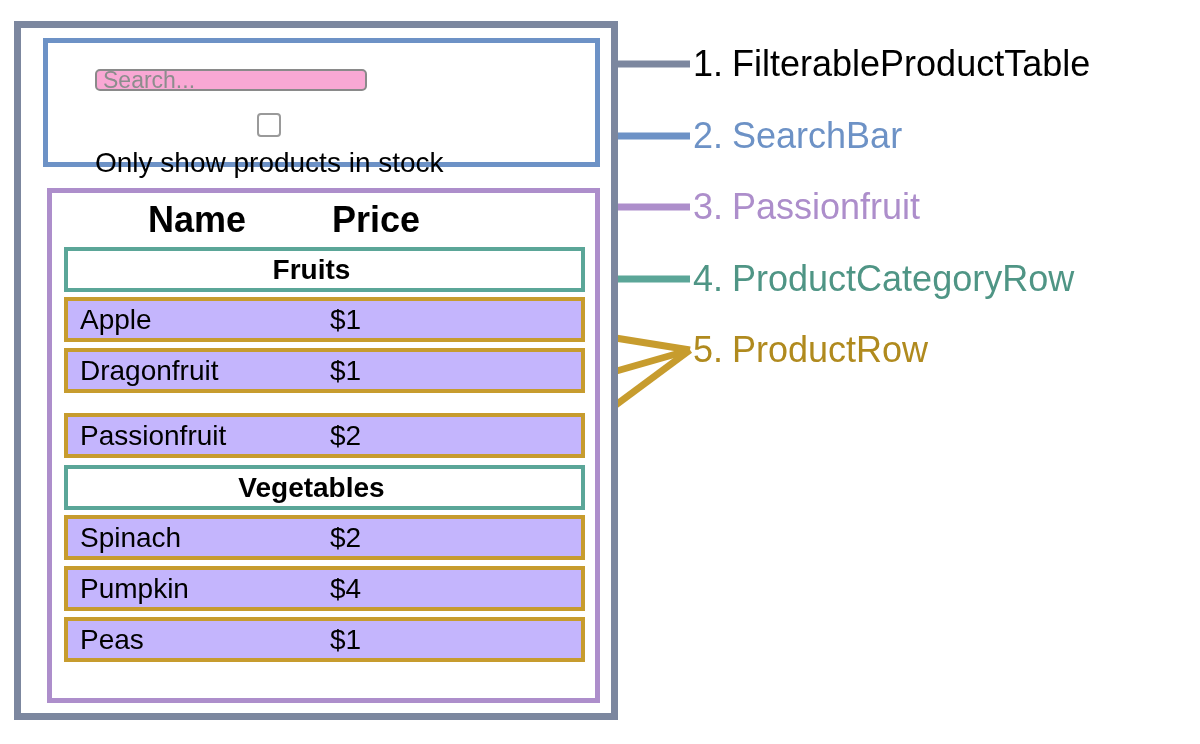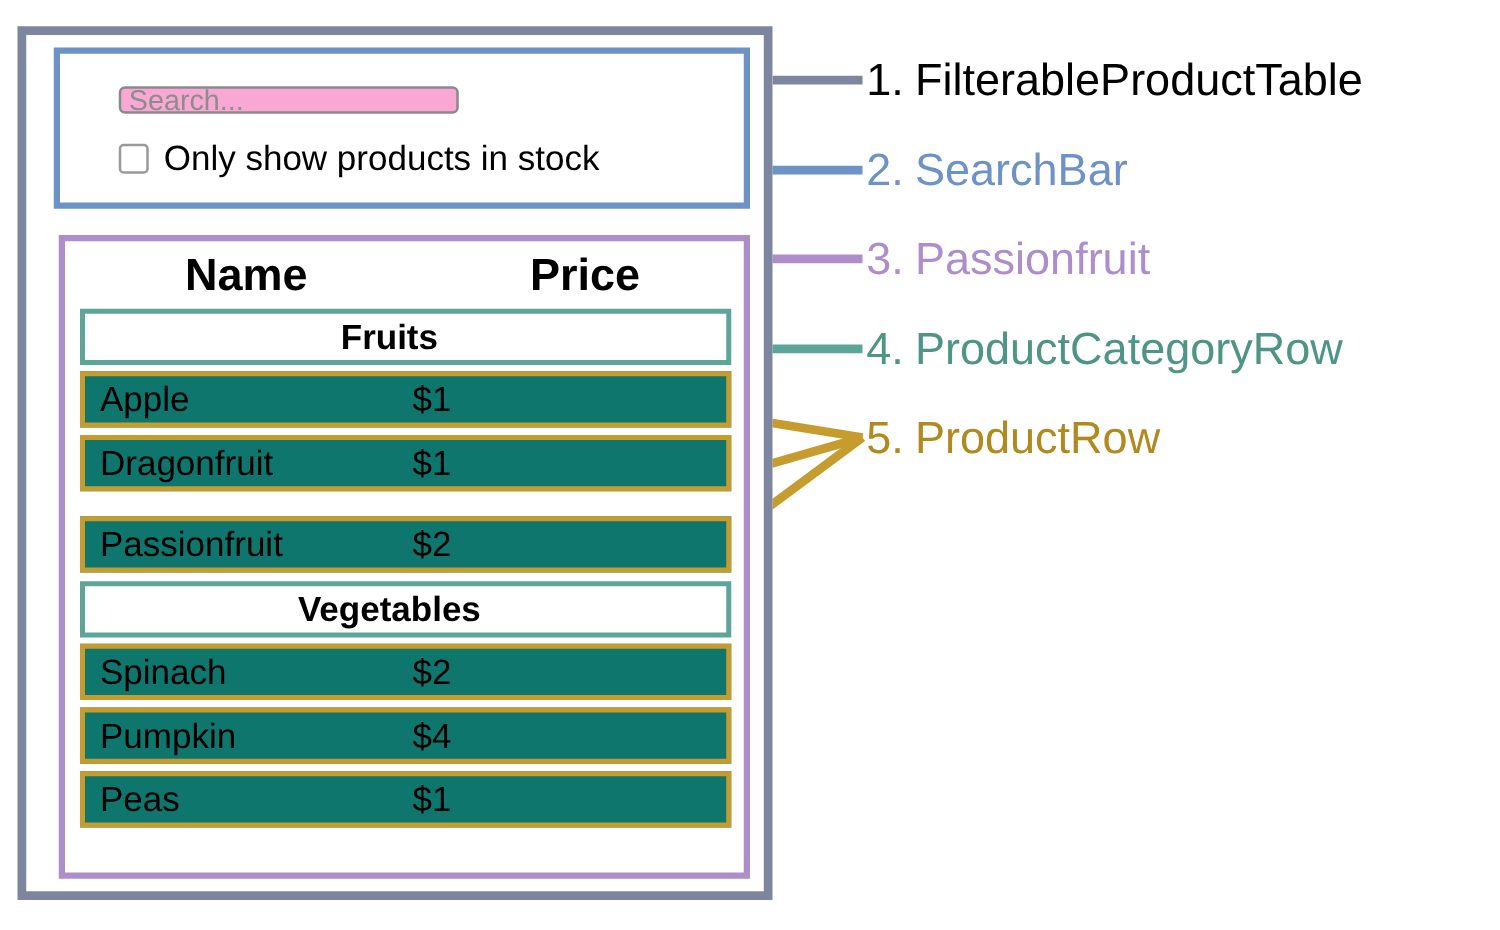--- a/index.html
+++ b/index.html
@@ -65,20 +65,21 @@
     color: #8d8d8d;
     opacity: 1;
   }
   .stock-row {
     position: absolute;
     left: 47px;
     top: 70px;
     display: flex;
     align-items: center;
     gap: 12px;
+    flex-direction: column;
   }
   .stock-checkbox {
     width: 24px;
     height: 24px;
     border: 2px solid #9a9a9a;
     border-radius: 4px;
     background: #ffffff;
     box-sizing: border-box;
     flex: 0 0 auto;
     margin: 0;
@@ -98,21 +99,21 @@
     left: 47px;
     top: 188px;
     width: 553px;
     height: 515px;
     border: 5px solid #ad8ecb;
     background: #ffffff;
     box-sizing: border-box;
   }
 
   .col-name  { position: absolute; left: 0;   width: 270px; text-align: center; }
-  .col-price { position: absolute; left: 270px; width: 180px; text-align: right; }
+  .col-price { position: absolute; left: 270px; width: 180px; text-align: left; }
 
   .table-header {
     position: absolute;
     left: 10px;
     top: 6px;
     width: 520px;
     height: 40px;
     font-size: 36px;
     font-weight: bold;
     color: #000000;
@@ -140,21 +141,21 @@
     left: -13px;
   }
 
   
   .product-row {
     position: absolute;
     left: 12px;
     width: 521px;
     height: 45px;
     border: 4px solid #c79c2e;
-    background: #0f766e;
+    background: #c4b5fd;
     box-sizing: border-box;
   }
   .product-row .cell {
     position: absolute;
     top: 3px;
     font-size: 28px;
     color: #000000;
     line-height: 31px;
   }
   .product-row .cell-name  { left: 12px;  text-align: left; }

